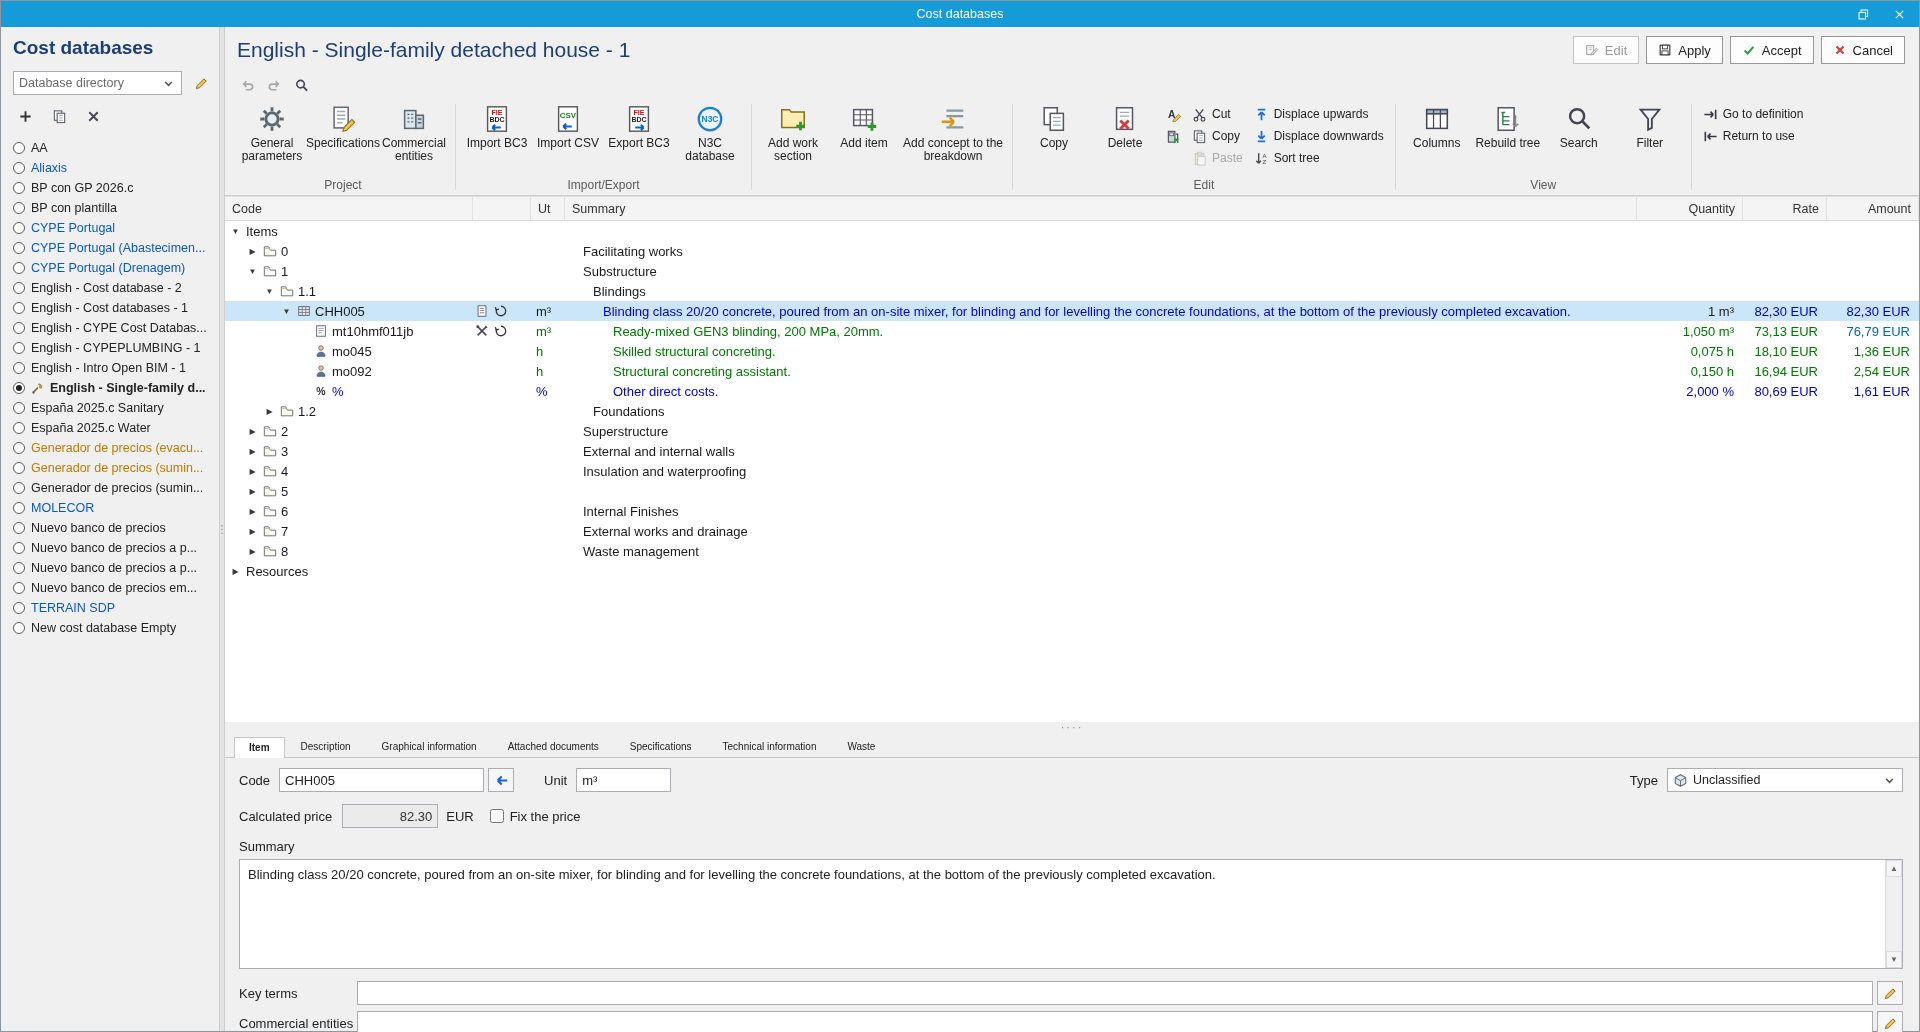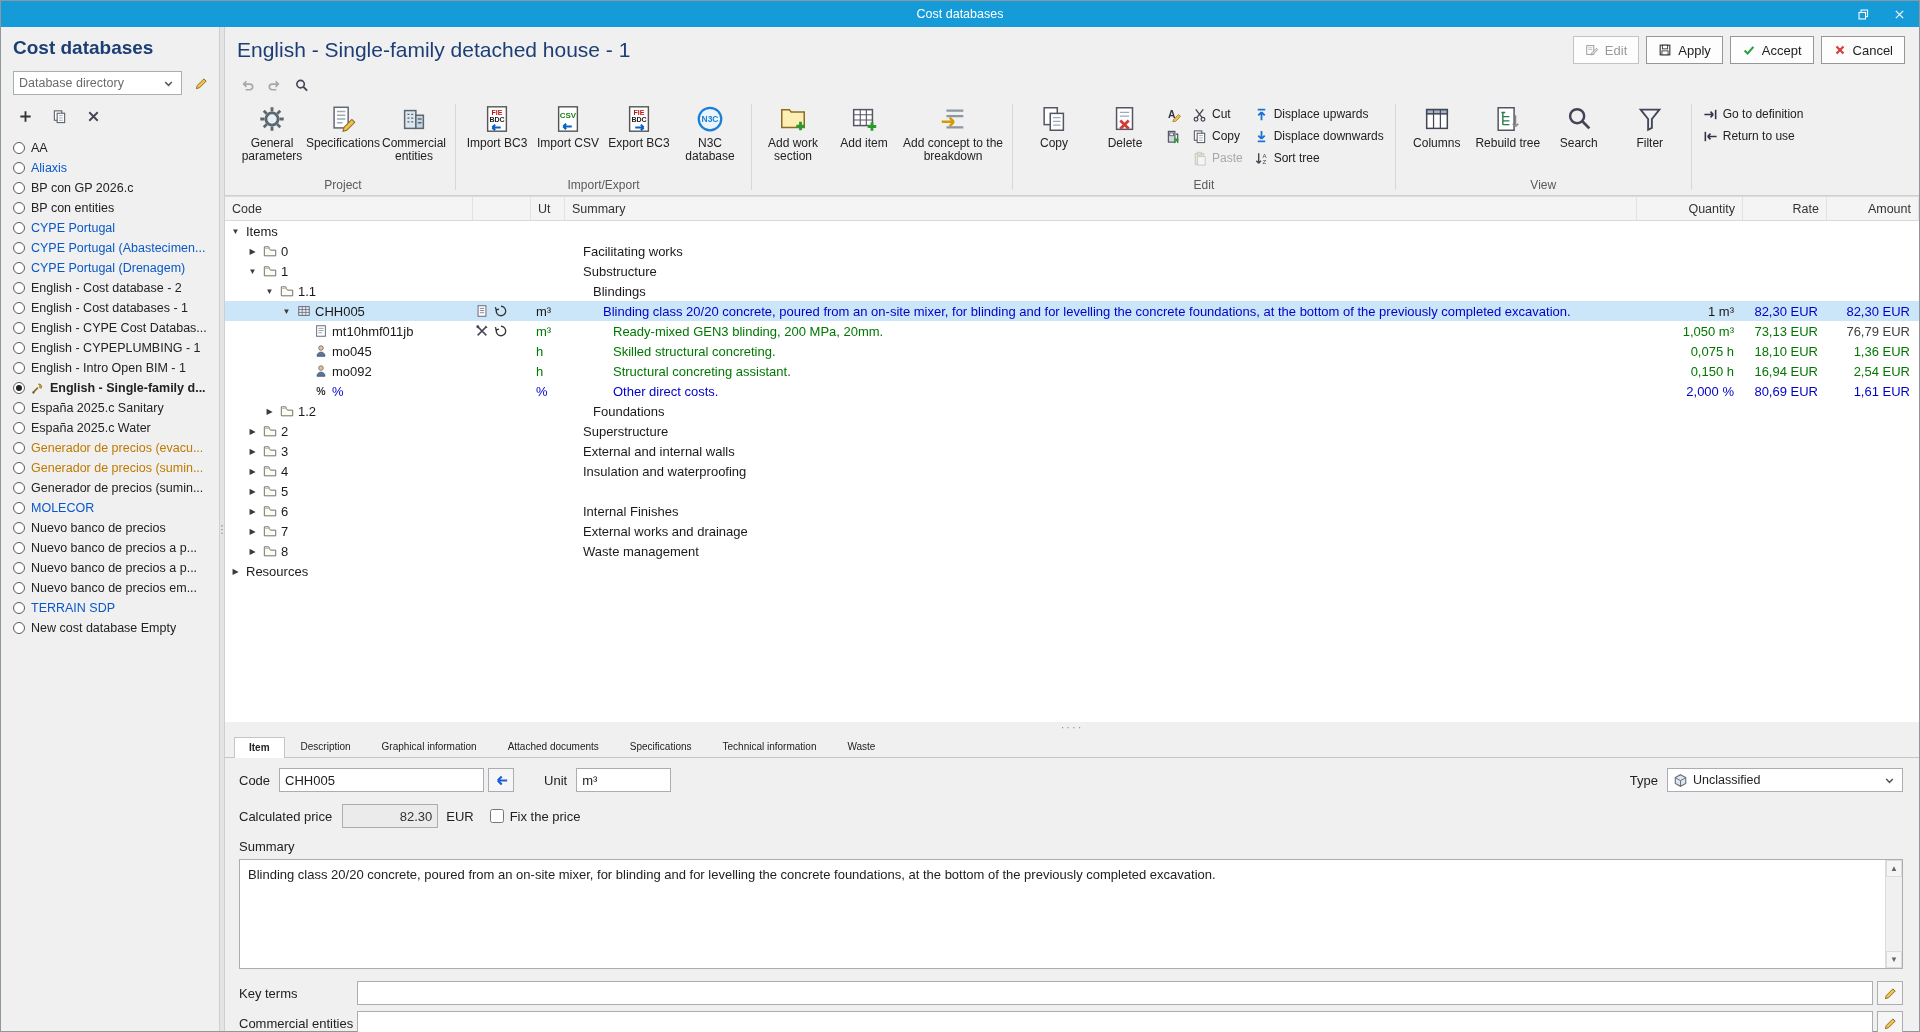--- a/index.html
+++ b/index.html
@@ -194,21 +194,21 @@
           <div class="db-item">
             <span class="radio"></span>
             <span class="db-label" style="color: rgb(10, 88, 200);">Aliaxis</span>
           </div>
           <div class="db-item">
             <span class="radio"></span>
             <span class="db-label">BP con GP 2026.c</span>
           </div>
           <div class="db-item">
             <span class="radio"></span>
-            <span class="db-label">BP con entities</span>
+            <span class="db-label">BP con plantilla</span>
           </div>
           <div class="db-item">
             <span class="radio"></span>
             <span class="db-label" style="color: rgb(10, 88, 200); text-align: right;">CYPE Portugal</span>
           </div>
           <div class="db-item">
             <span class="radio"></span>
             <span class="db-label" style="color: rgb(10, 88, 200);">CYPE Portugal (Abastecimen...</span>
           </div>
           <div class="db-item">
@@ -792,21 +792,21 @@
                   <svg viewBox="0 0 16 16">
                     <path d="M8 2.6a5.4 5.4 0 11-5.2 3.9" fill="none" stroke="#333" stroke-width="1.5"></path>
                     <path d="M1.6 3.6l.9 3.2 3.2-.9" fill="none" stroke="#333" stroke-width="1.5"></path>
                   </svg>
                 </span>
               </div>
               <div class="cell col-ut" style="color: rgb(0, 120, 0);">m³</div>
               <div class="cell col-summary" style="padding-left: 48px; color: rgb(0, 120, 0);">Ready-mixed GEN3 blinding, 200 MPa, 20mm.</div>
               <div class="cell col-qty" style="color: rgb(0, 120, 0);">1,050 m³</div>
               <div class="cell col-rate" style="color: rgb(0, 120, 0);">73,13 EUR</div>
-              <div class="cell col-amount" style="color: #404040;">76,79 EUR</div>
+              <div class="cell col-amount" style="color: #0369a1;">76,79 EUR</div>
             </div>
             <div class="tree-row">
               <div class="cell col-code" style="padding-left: 72px;">
                 <span class="expander"></span>
                 <span class="icn row-icn">
                   <svg viewBox="0 0 16 16">
                     <circle cx="8" cy="4.6" r="2.6" fill="#e8c49a" stroke="#665" stroke-width=".9"></circle>
                     <path d="M3.5 14c0-3.1 2-4.7 4.5-4.7s4.5 1.6 4.5 4.7z" fill="#5577aa" stroke="#445" stroke-width=".9"></path>
                   </svg>
                 </span>

